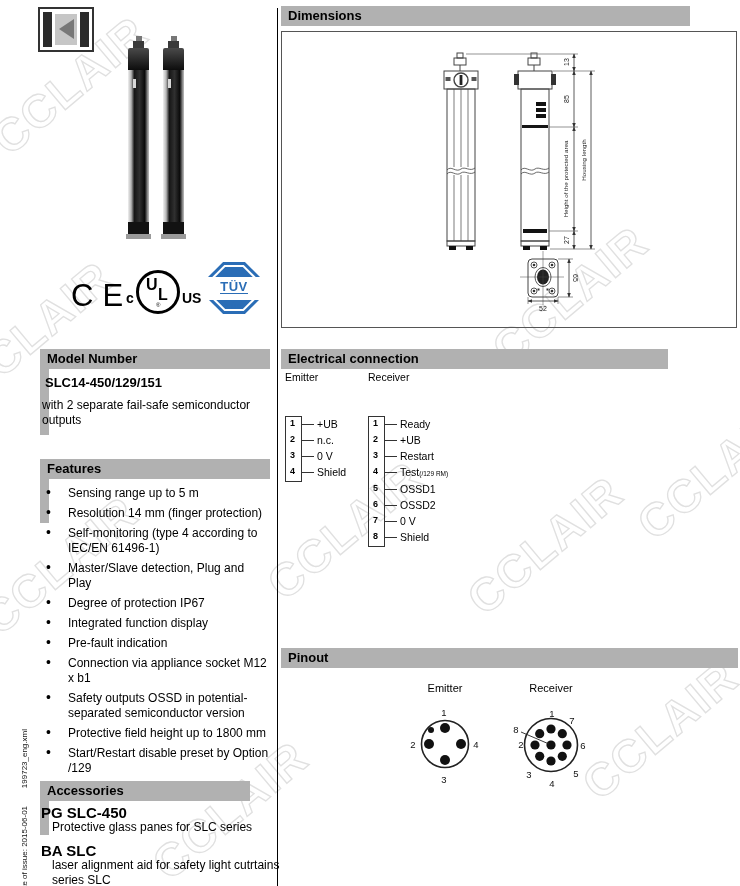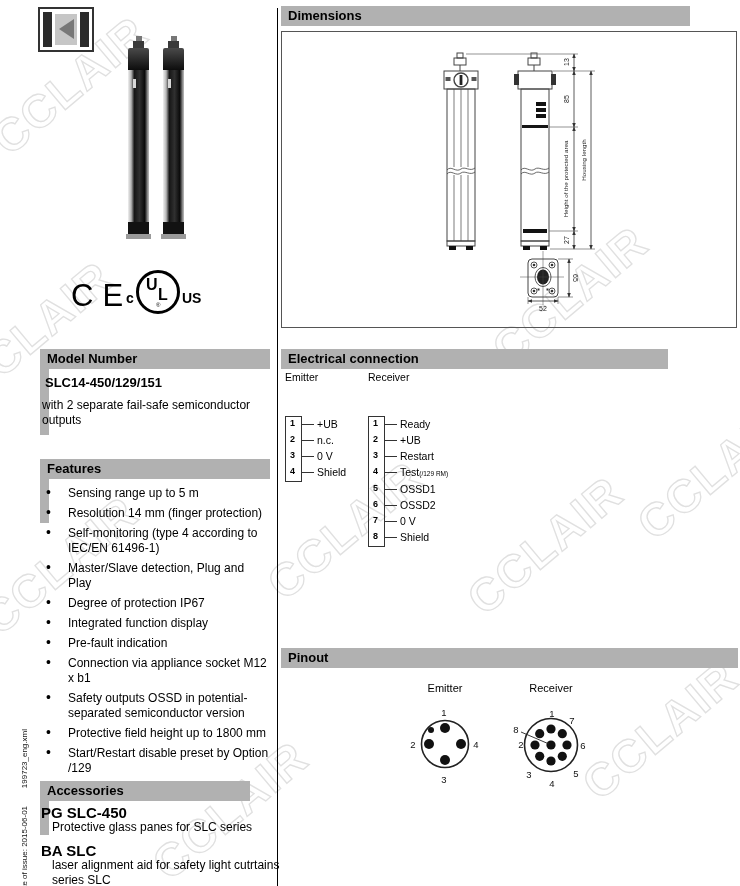--- a/index.html
+++ b/index.html
@@ -126,20 +126,29 @@
 
   <div class="ce">CE</div>
   <div class="ulwrap">
     <span class="ul-c">c</span>
     <span class="ul-circle">
       <span class="ul-u">U</span>
       <span class="ul-l">L</span>
       <span class="ul-r">®</span>
     </span>
     <span class="ul-us">US</span>
+  </div>
+  <div class="tuv">
+    <div class="oct o1"></div>
+    <div class="oct o2"></div>
+    <div class="oct o3"></div>
+    <div class="tuv-band">
+      <span class="tuv-t">TÜV</span><br>
+      <span class="tuv-s">SÜD</span>
+    </div>
   </div>
 
   <div class="secbar" style="left:40px;top:349px;width:230px">Model Number</div>
   <div class="sectab" style="left:40px;top:369px;height:66px"></div>
   <div class="model-name">SLC14-450/129/151</div>
   <div class="model-desc">with 2 separate fail-safe semiconductor outputs</div>
 
   <div class="secbar" style="left:40px;top:459px;width:230px">Features</div>
   <div class="sectab" style="left:40px;top:479px;height:44px"></div>
   <div class="features">

